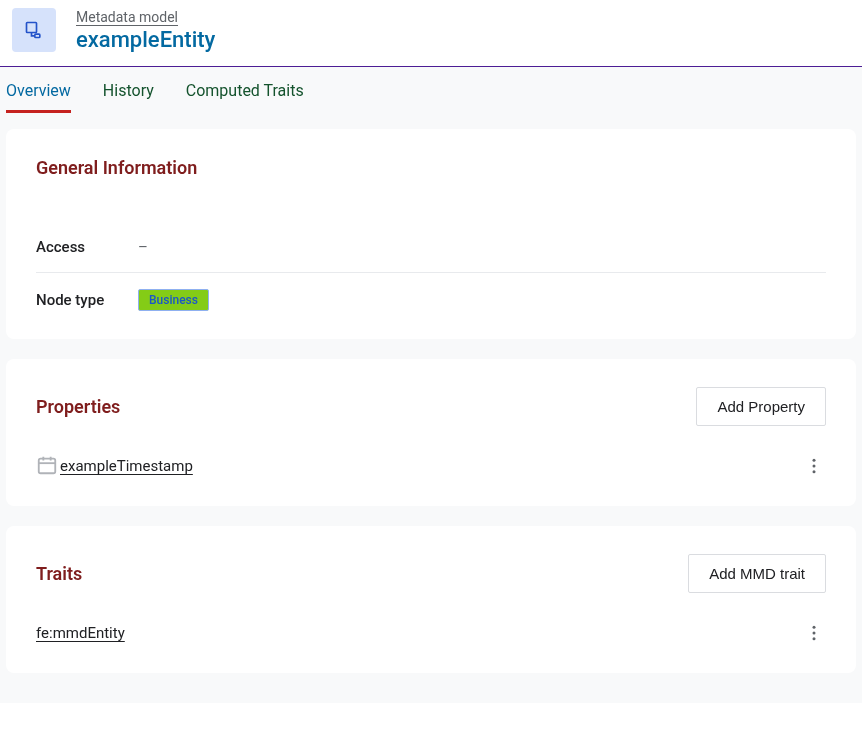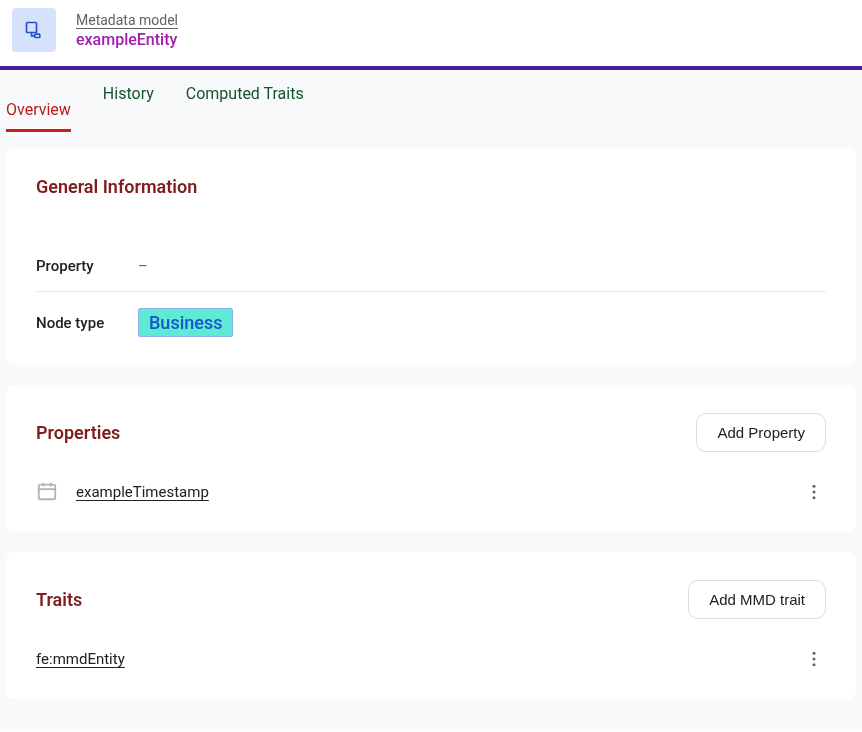--- a/index.html
+++ b/index.html
@@ -7,21 +7,21 @@
       font-family: -apple-system, BlinkMacSystemFont, "Segoe UI", Roboto, Arial, sans-serif;
       background: #fff;
       color: #202124;
       width: 862px;
     }
     .header {
       display: flex;
       align-items: center;
       padding: 8px 12px 14px 12px;
       gap: 20px;
-      border-bottom: 4px solid #4c1d95;
+      border-bottom: 1px solid #4c1d95;
     }
     .header-icon {
       width: 44px;
       height: 44px;
       background: #d6e2fb;
       border-radius: 4px;
       display: flex;
       align-items: center;
       justify-content: center;
       flex-shrink: 0;
@@ -30,44 +30,43 @@
     .header-text { display: flex; flex-direction: column; gap: 2px; }
     .breadcrumb {
       color: #5f6368;
       font-size: 14px;
       text-decoration: underline;
       text-underline-offset: 3px;
       cursor: pointer;
       width: fit-content;
     }
     .page-title {
-      font-size: 16px;
-      font-weight: 500;
-      color: #a21caf;
+      font-size: 22px;
+      font-weight: 500;
+      color: #0369a1;
     }
     .tabs-container {
       background: #f8f9fa;
       padding: 0 6px;
     }
     .tabs {
       display: flex;
       gap: 32px;
       padding: 14px 0 0 0;
     }
     .tab {
       font-size: 16px;
       color: #14532d;
       padding-bottom: 10px;
       cursor: pointer;
     }
     .tab.active {
-      color: #b91c1c;
+      color: #0369a1;
       border-bottom: 3px solid #c5221f;
       font-weight: 400;
-      margin-top: 16px;
     }
     .content {
       background: #f8f9fa;
       padding: 16px 6px 10px 6px;
     }
     .card {
       background: #fff;
       border-radius: 8px;
       padding: 28px 30px;
       margin-bottom: 20px;
@@ -97,43 +96,42 @@
       color: #202124;
       width: 102px;
       flex-shrink: 0;
     }
     .field-value-dash {
       color: #5f6368;
       font-size: 15px;
     }
     .badge {
       display: inline-block;
-      background: #5eead4;
+      background: #84cc16;
       border: 1px solid #8fb0f0;
       color: #1a56c9;
-      font-size: 18px;
+      font-size: 12px;
       font-weight: 500;
       padding: 3px 10px;
       border-radius: 2px;
     }
     .btn {
       background: #fff;
       border: 1px solid #dadce0;
-      border-radius: 10px;
+      border-radius: 2px;
       padding: 10px 20px;
       font-size: 15px;
       font-weight: 500;
       color: #202124;
       cursor: pointer;
     }
     .list-row {
       display: flex;
       align-items: center;
       padding-top: 28px;
-      gap: 16px;
     }
     .list-row.no-icon { gap: 9px; }
     .list-icon {
       width: 24px;
       height: 24px;
       flex-shrink: 0;
       color: #b0b3b8;
     }
     .list-icon svg { width: 22px; height: 22px; }
     .list-label {
@@ -180,21 +178,21 @@
     <div class="tab">History</div>
     <div class="tab">Computed Traits</div>
   </div>
 </div>
 
 <div class="content">
 
   <div class="card general-info">
     <h2 class="card-title">General Information</h2>
     <div class="field-row">
-      <div class="field-label">Property</div>
+      <div class="field-label">Access</div>
       <div class="field-value-dash">–</div>
     </div>
     <div class="field-row">
       <div class="field-label">Node type</div>
       <span class="badge">Business</span>
     </div>
   </div>
 
   <div class="card properties-card">
     <div class="card-header">

